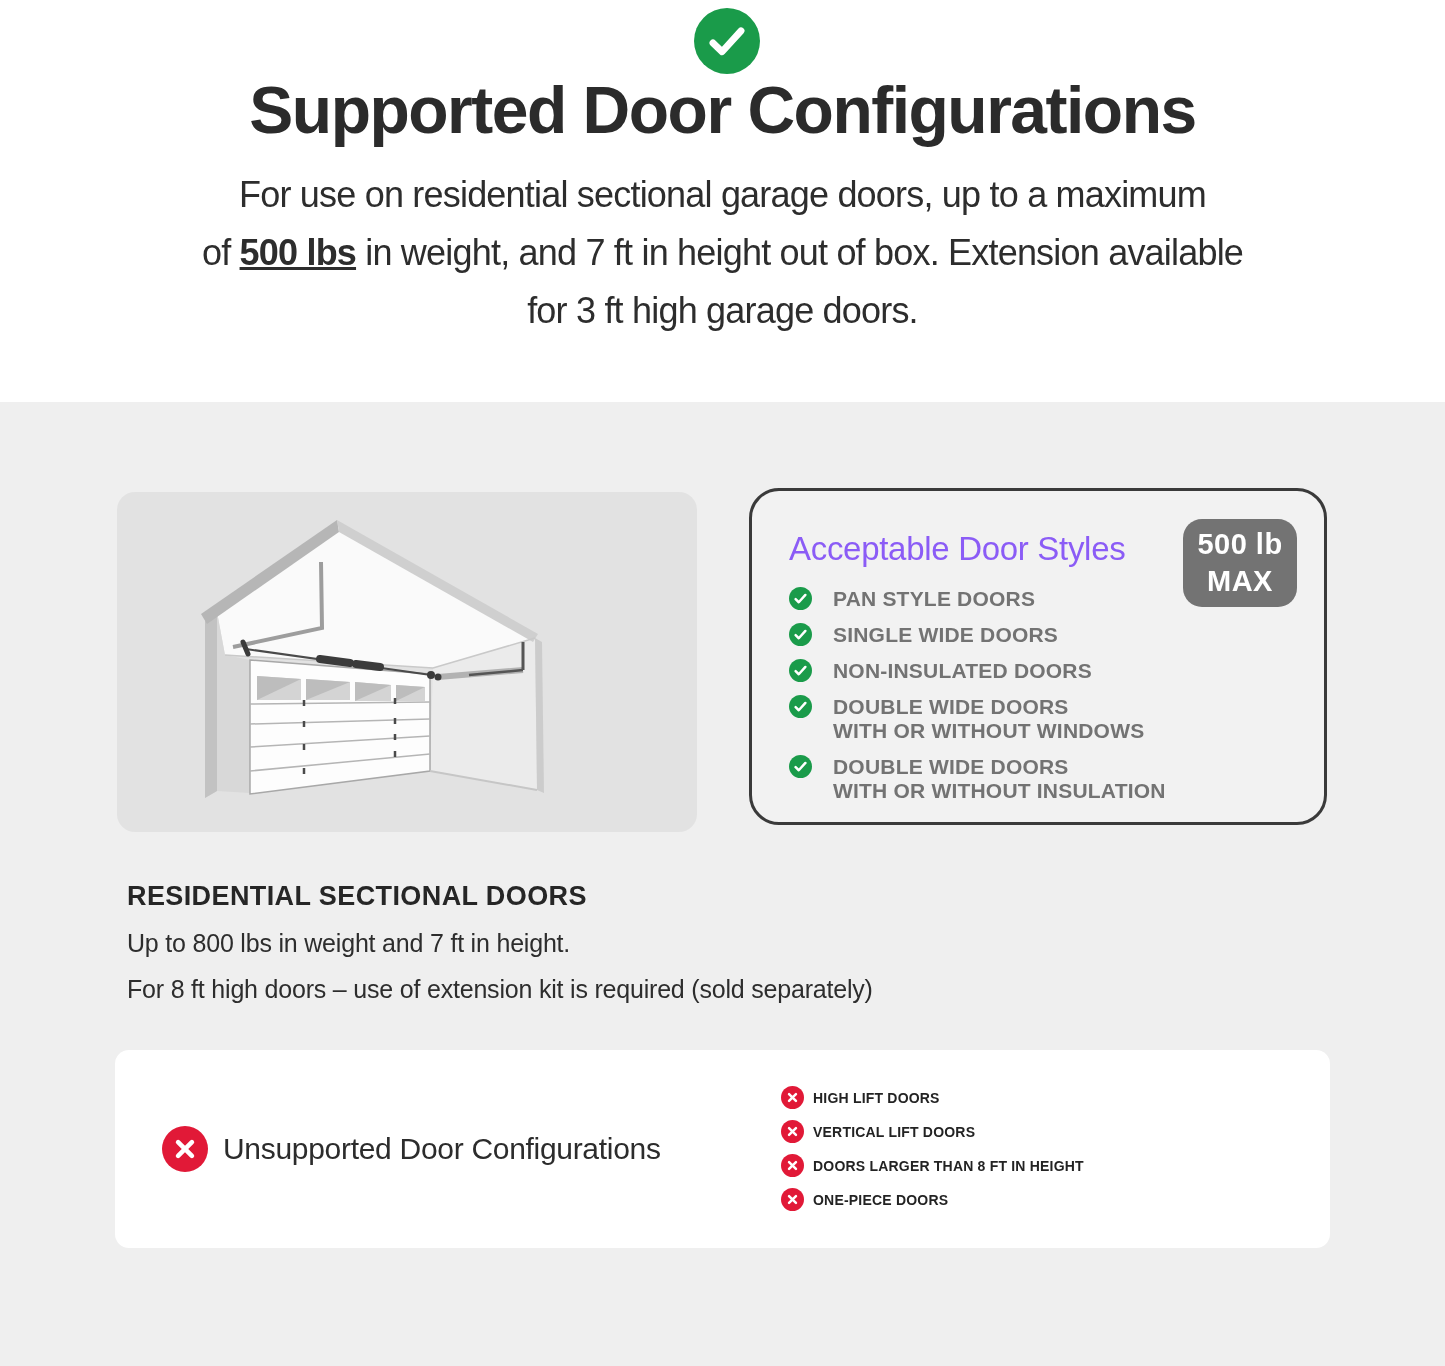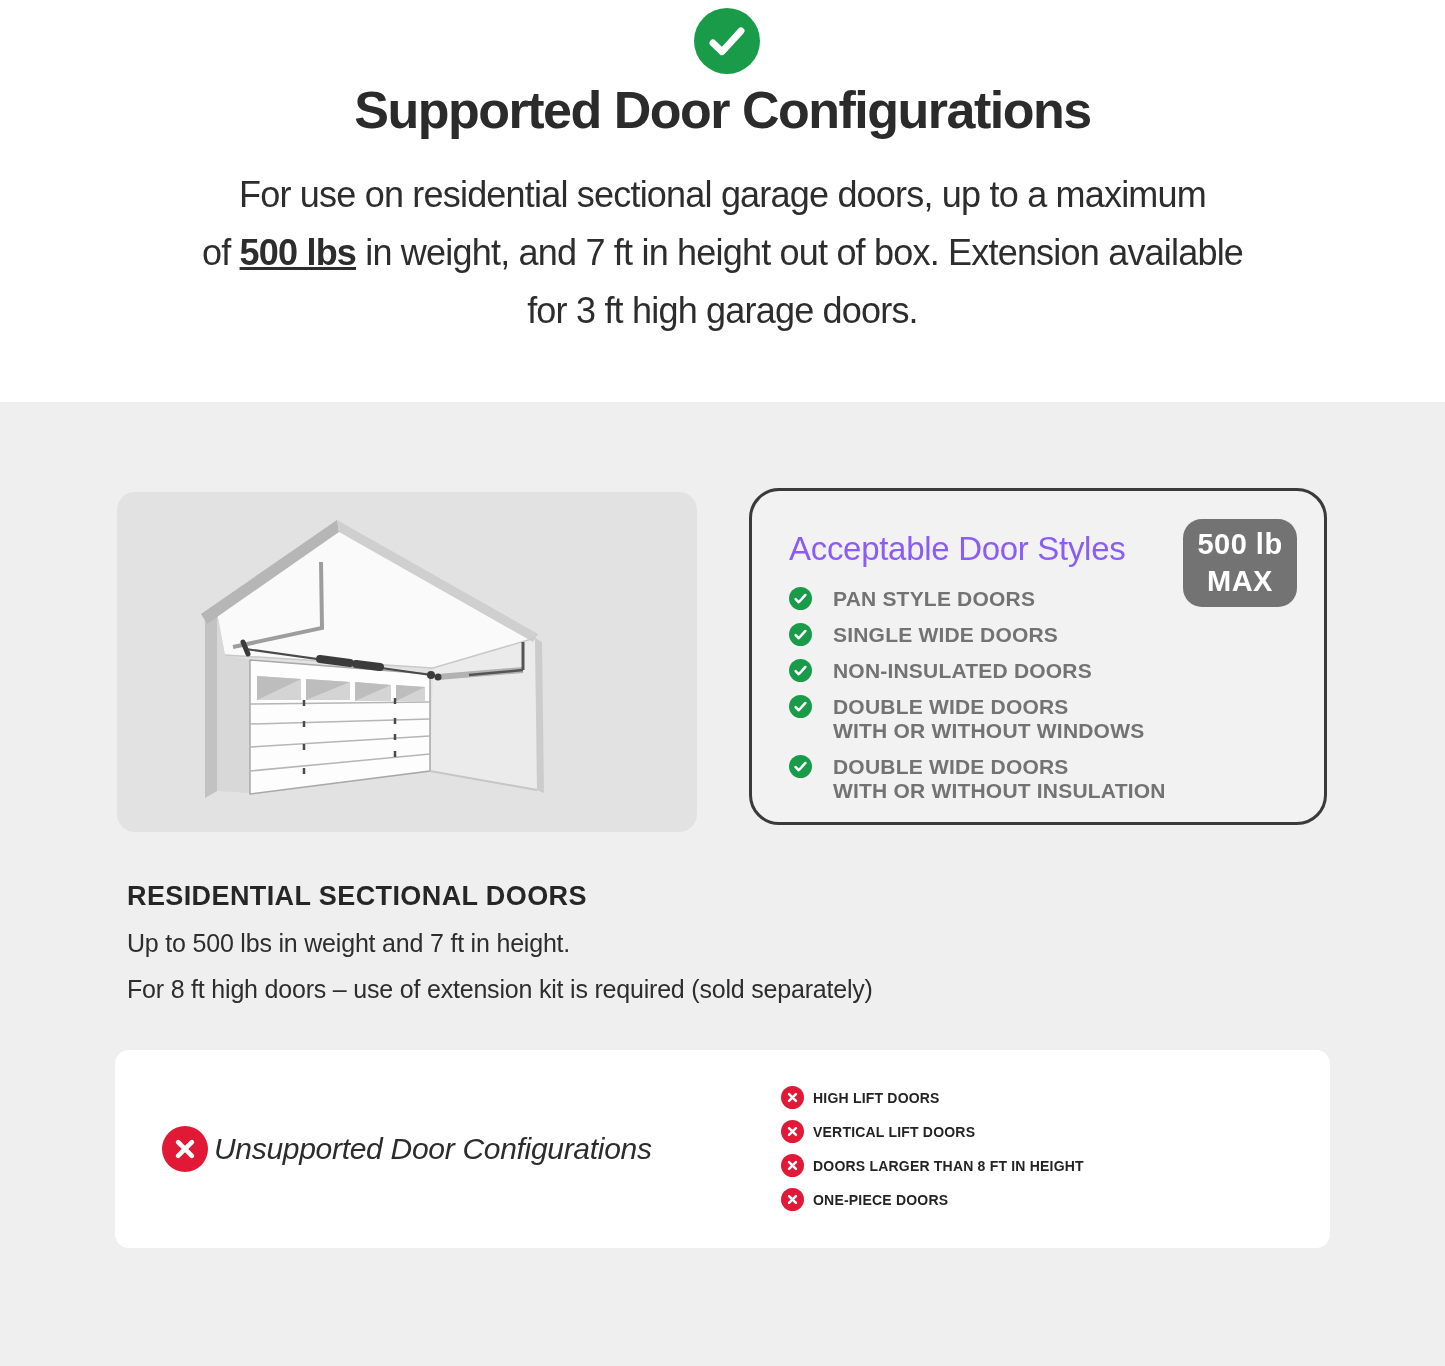--- a/index.html
+++ b/index.html
@@ -7,21 +7,21 @@
     position:relative;width:1445px;height:1366px;background:#ffffff;overflow:hidden;
     font-family:"Liberation Sans","DejaVu Sans",sans-serif;color:#2d2d2d;
   }
   .gray-band{position:absolute;left:0;top:402px;width:1445px;height:964px;background:#efefef;}
 
   
   .hero-check{position:absolute;left:694px;top:8px;width:66px;height:66px;}
   .hero-check svg{display:block;width:66px;height:66px;}
   .title{
     position:absolute;left:0;top:80px;width:1445px;margin:0;text-align:center;
-    font-size:52px;line-height:60px;font-weight:700;letter-spacing:-1.5px;color:#2b2b2b;
+    font-size:66px;line-height:60px;font-weight:700;letter-spacing:-1.5px;color:#2b2b2b;
   }
   .intro{
     position:absolute;left:0;top:166px;width:1445px;text-align:center;
     font-size:36px;line-height:58px;letter-spacing:-0.8px;color:#2d2d2d;
   }
   .intro .b{font-weight:700;text-decoration:underline;}
 
   
   .illus-card{
     position:absolute;left:117px;top:492px;width:580px;height:340px;
@@ -53,21 +53,21 @@
   .residential{position:absolute;left:127px;top:880px;width:950px;}
   .residential h2{margin:0 0 16px;font-size:27px;line-height:32px;font-weight:700;
     letter-spacing:0.4px;color:#262626;}
   .residential p{margin:0 0 16px;font-size:25px;line-height:30px;letter-spacing:-0.2px;color:#2d2d2d;}
 
   
   .unsup-card{
     position:absolute;left:115px;top:1050px;width:1215px;height:198px;
     background:#ffffff;border-radius:14px;
   }
-  .unsup-head{position:absolute;left:47px;top:0;height:198px;display:flex;align-items:center;gap:6px;font-style:italic;}
+  .unsup-head{position:absolute;left:47px;top:0;height:198px;display:flex;align-items:center;gap:15px;}
   .icon-l{width:46px;height:46px;flex:none;}
   .icon-l svg{display:block;width:46px;height:46px;}
   .unsup-title{font-size:30px;letter-spacing:-0.3px;color:#2c2c2c;white-space:nowrap;}
   .unsup-list{position:absolute;left:666px;top:36px;}
   .x-item{display:flex;align-items:flex-start;gap:9px;margin-bottom:10px;
     font-weight:700;font-size:14px;line-height:24px;letter-spacing:0.2px;color:#232323;}
 </style>
 </head>
 <body>
 
@@ -206,21 +206,21 @@
         <div>
           <div>DOUBLE WIDE DOORS</div>
           <div>WITH OR WITHOUT INSULATION</div>
         </div>
       </div>
     </div>
   </div>
 
   <div class="residential">
     <h2>RESIDENTIAL SECTIONAL DOORS</h2>
-    <p>Up to 500 lbs in weight and 7 ft in height.</p>
+    <p>Up to 800 lbs in weight and 7 ft in height.</p>
     <p>For 8 ft high doors – use of extension kit is required (sold separately)</p>
   </div>
 
   <div class="unsup-card">
     <div class="unsup-head">
       <span class="icon-l">
         <svg viewBox="0 0 24 24">
             <circle cx="12" cy="12" r="12" fill="#E11937"></circle>
             <path d="M8.4 8.4l7.2 7.2M15.6 8.4l-7.2 7.2" fill="none" stroke="#fff" stroke-width="2.4" stroke-linecap="round"></path>
           </svg>

